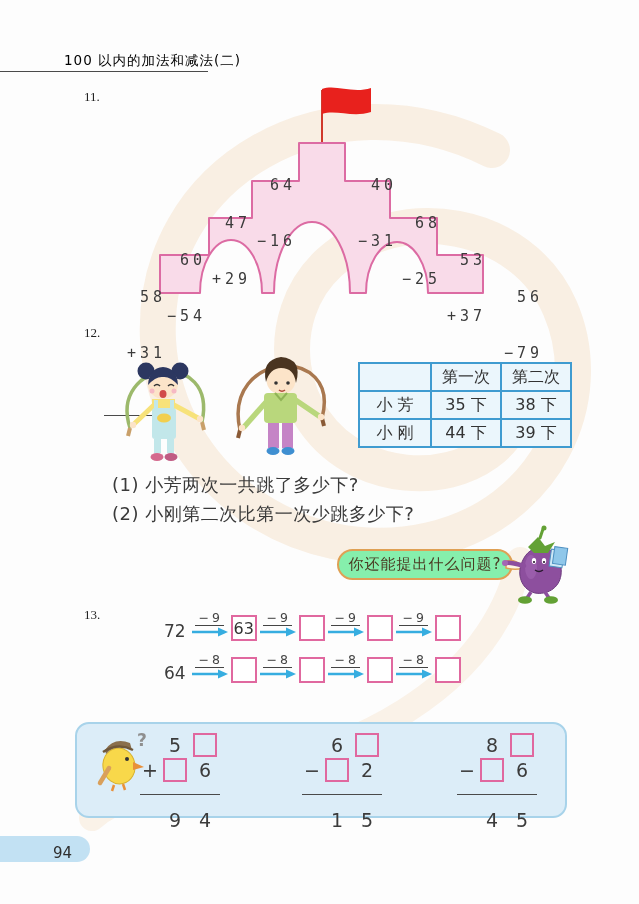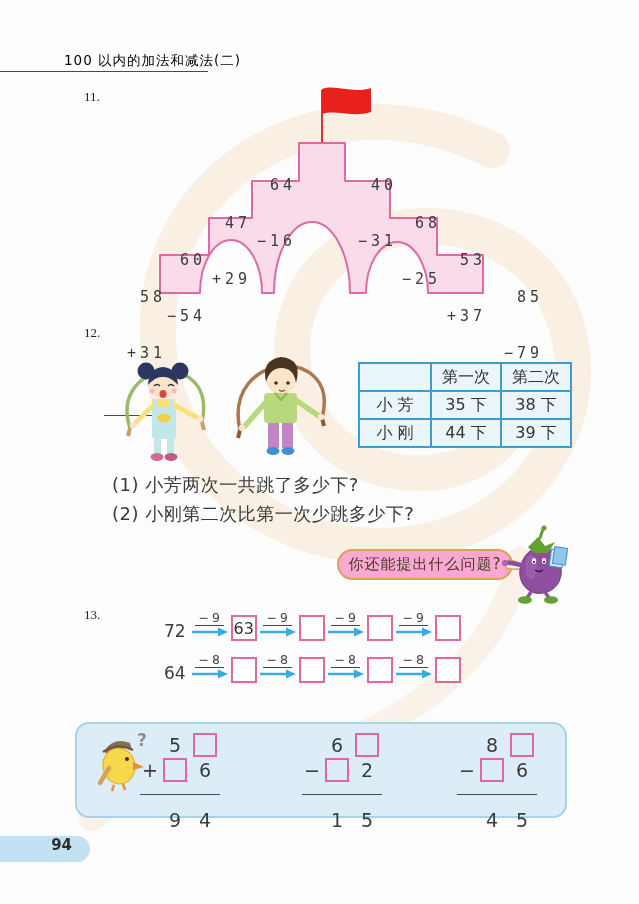--- a/index.html
+++ b/index.html
@@ -35,21 +35,21 @@
   }
   table.jump td.c0{width:70px;}
   table.jump td.c1{width:68px;}
   table.jump td.c2{width:68px;}
 
   .question{left:112px;font-size:18px;letter-spacing:0.5px;color:#3a3a3a;}
 
   
   .bubble{
     left:337px;top:549px;width:172px;height:27px;
-    background:#f9a8d4;border:2px solid #dfa054;border-radius:16px;
+    background:#86efac;border:2px solid #dfa054;border-radius:16px;
     font-size:15px;letter-spacing:1px;color:#4a3b22;
     display:flex;align-items:center;justify-content:center;
   }
 
   
   .chain{display:flex;align-items:flex-end;left:164px;}
   .chain-start{font-size:17px;color:#3b3b3b;margin-right:3px;}
   .arrow-unit{display:flex;flex-direction:column;align-items:center;margin:0 3px;position:relative;top:-4px;}
   .arrow-label{
     font-size:12.5px;color:#444;letter-spacing:3px;line-height:13px;
@@ -73,22 +73,22 @@
     font-size:19px;color:#3b3b3b;
   }
   .pbox{width:20px;height:20px;border:2px solid #e0689f;background:transparent;}
   .vline{grid-column:1/4;width:100%;border-top:1.6px solid #4a4a4a;height:0;align-self:center;}
   .vp1{left:63px;} .vp2{left:225px;} .vp3{left:380px;}
 
   
   .pill{
     left:0;top:836px;width:90px;height:26px;background:#c2e1f3;
     border-radius:0 14px 14px 0;
-    display:flex;align-items:flex-start;justify-content:flex-end;
-    padding-right:18px;box-sizing:border-box;font-size:15px;color:#2e2e2e;font-weight:bold;
+    display:flex;align-items:flex-end;justify-content:flex-end;
+    padding-right:18px;box-sizing:border-box;font-size:15px;color:#2e2e2e;
   }
 </style>
 </head>
 <body>
 
 <div id="page">
 
   <svg id="watermark" width="639" height="904">
     <path d="M 492,150 C 330,70 150,170 158,340 C 166,480 300,570 430,540 C 545,514 600,400 560,308 C 522,220 400,200 330,262 C 270,316 282,422 360,460 C 420,488 488,470 512,424" stroke="#f9efe3" stroke-width="36" fill="none" stroke-linecap="round"></path>
     <path d="M 520,560 C 490,690 350,760 200,780 C 150,787 112,800 92,818" stroke="#faf2e8" stroke-width="26" fill="none" stroke-linecap="round"></path>
@@ -127,21 +127,21 @@
   </div>
   <div class="abs content cp" style="left:393px;top:177px;width:48px;">
     <div>68</div>
     <div>−25</div>
   </div>
   <div class="abs content cp" style="left:438px;top:214px;width:48px;">
     <div>53</div>
     <div>+37</div>
   </div>
   <div class="abs content cp underlined" style="left:489px;top:251px;width:54px;">
-    <div>85</div>
+    <div>56</div>
     <div>−79</div>
   </div>
 
   <div class="abs content section-label" style="left:84px;top:325px;">12.</div>
 
   <svg class="abs content" style="left:100px;top:330px;" width="240" height="142" viewBox="0 0 240 142">
 
     <g>
       <path d="M30,98 C 8,30 118,18 102,92" stroke="#9cb96b" stroke-width="3.5" fill="none"></path>
       <line x1="30" y1="98" x2="28" y2="106" stroke="#c9a06a" stroke-width="4"></line>

